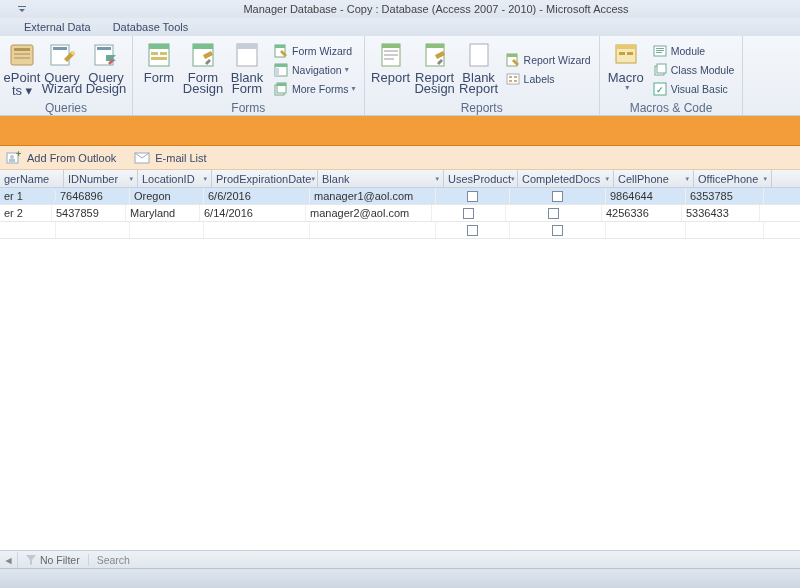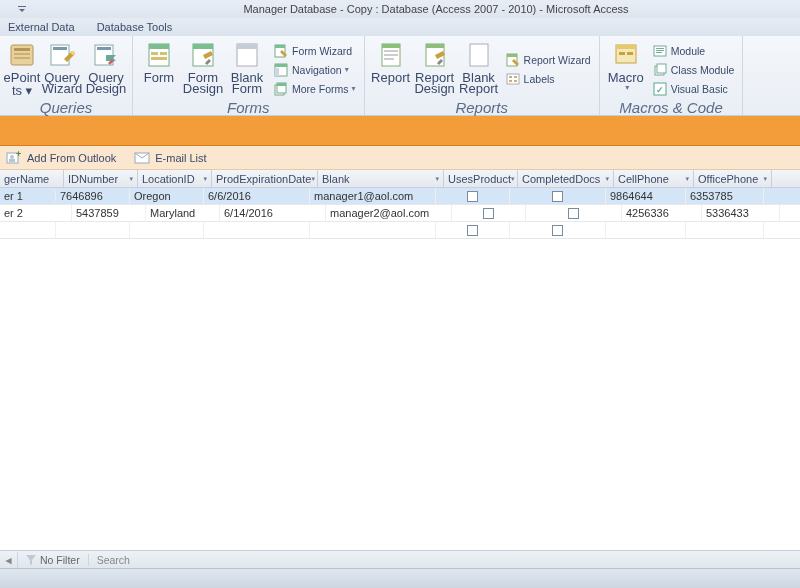--- a/index.html
+++ b/index.html
@@ -2,27 +2,27 @@
 <html><head>
 <meta charset="utf-8">
 <style>
 * { box-sizing: border-box; margin: 0; padding: 0; font-family: "Segoe UI", Tahoma, sans-serif; }
 body { width: 800px; height: 588px; overflow: hidden; background: #fff; font-size: 11px; color: #333; }
 
 .titlebar { height: 18px; background: linear-gradient(#e8edf5,#dde5ef); display: flex; align-items: center; padding-left: 16px; gap: 44px; }
 .titlebar .title { flex: 1; text-align: center; color: #444; font-size: 11px; }
 .qat-drop { width: 12px; height: 12px; display: inline-flex; align-items: center; justify-content: center; }
 
-.menubar { height: 18px; background: linear-gradient(#e6ebf3,#dbe3ed); display: flex; align-items: center; gap: 22px; padding-left: 8px; color: #3a4a6b; }
+.menubar { height: 18px; background: linear-gradient(#e6ebf3,#dbe3ed); display: flex; align-items: center; gap: 22px; padding-left: 24px; color: #3a4a6b; }
 .menubar span { cursor: default; }
 
 .ribbon { height: 80px; background: linear-gradient(#f4f7fb,#e9eef5); border-bottom: 1px solid #c5cfd9; display: flex; position: relative; }
 .rgroup { display: flex; flex-direction: column; border-right: 1px solid #cfd8e2; padding: 2px 4px 0; }
 .rrow { display: flex; flex: 1; }
-.rlabel { text-align: center; font-size: 15px; color: #5a6c8a; height: 14px; line-height: 14px; font-style: italic; }
+.rlabel { text-align: center; font-size: 12px; color: #5a6c8a; height: 14px; line-height: 14px; }
 
 .bigbtn { display: flex; flex-direction: column; align-items: center; width: 44px; padding: 2px 2px 0; cursor: default; }
 .bigbtn .ic { width: 30px; height: 30px; display: flex; align-items: center; justify-content: center; }
 .bigbtn .lb { font-size: 13px; color: #3a4a6b; text-align: center; line-height: 11px; margin-top: 2px; }
 
 .stackbtns { display: flex; flex-direction: column; justify-content: center; gap: 1px; padding: 0 4px; }
 .smbtn { display: flex; align-items: center; height: 18px; font-size: 10.5px; color: #3a4a6b; cursor: default; white-space: nowrap; }
 .smbtn .sic { width: 16px; height: 16px; margin-right: 3px; display: inline-flex; align-items: center; justify-content: center; }
 .tri { font-size: 8px; color: #6a7a96; margin-left: 3px; }
 
@@ -373,21 +373,21 @@
         <div class="gc center" style="width: 74px;">
           <div class="chk"></div>
         </div>
         <div class="gc center" style="width: 96px;">
           <div class="chk"></div>
         </div>
         <div class="gc" style="width: 80px;">9864644</div>
         <div class="gc" style="width: 78px;">6353785</div>
       </div>
       <div class="grow">
-        <div class="gc" style="width: 72px;">er 2</div>
+        <div class="gc" style="width: 52px;">er 2</div>
         <div class="gc" style="width: 74px;">5437859</div>
         <div class="gc" style="width: 74px;">Maryland</div>
         <div class="gc" style="width: 106px;">6/14/2016</div>
         <div class="gc" style="width: 126px;">manager2@aol.com</div>
         <div class="gc center" style="width: 74px;">
           <div class="chk"></div>
         </div>
         <div class="gc center" style="width: 96px;">
           <div class="chk"></div>
         </div>

